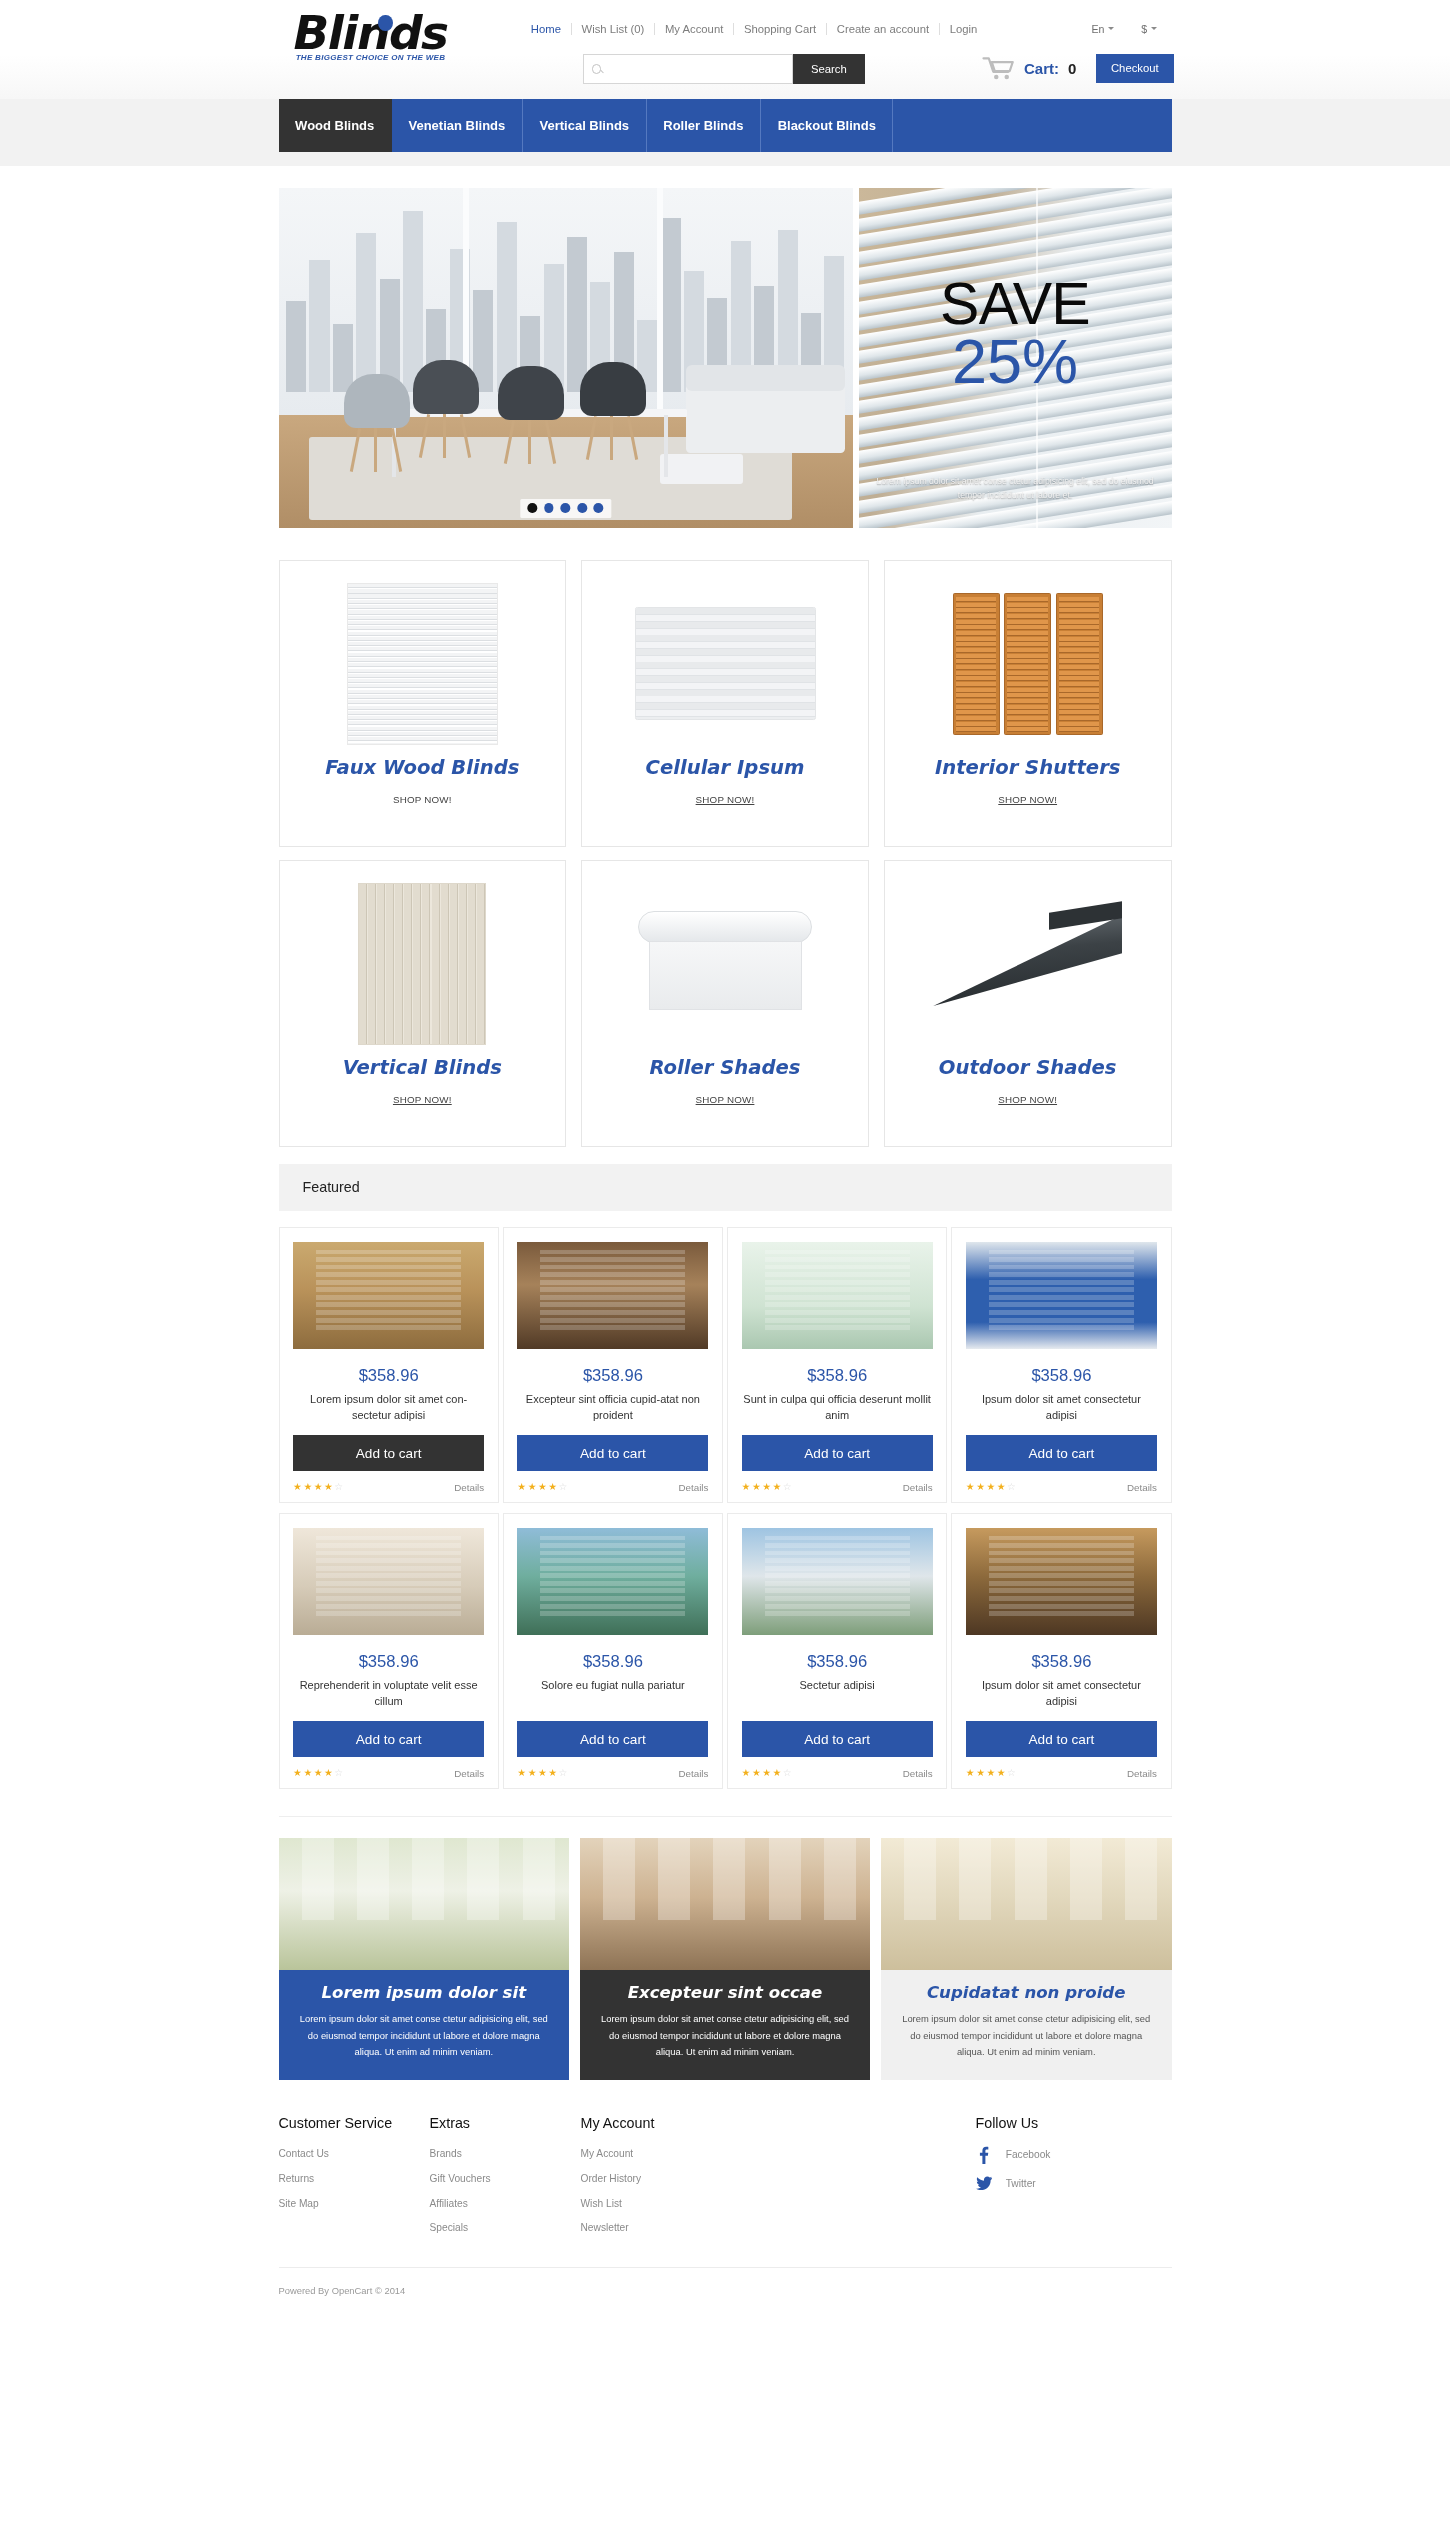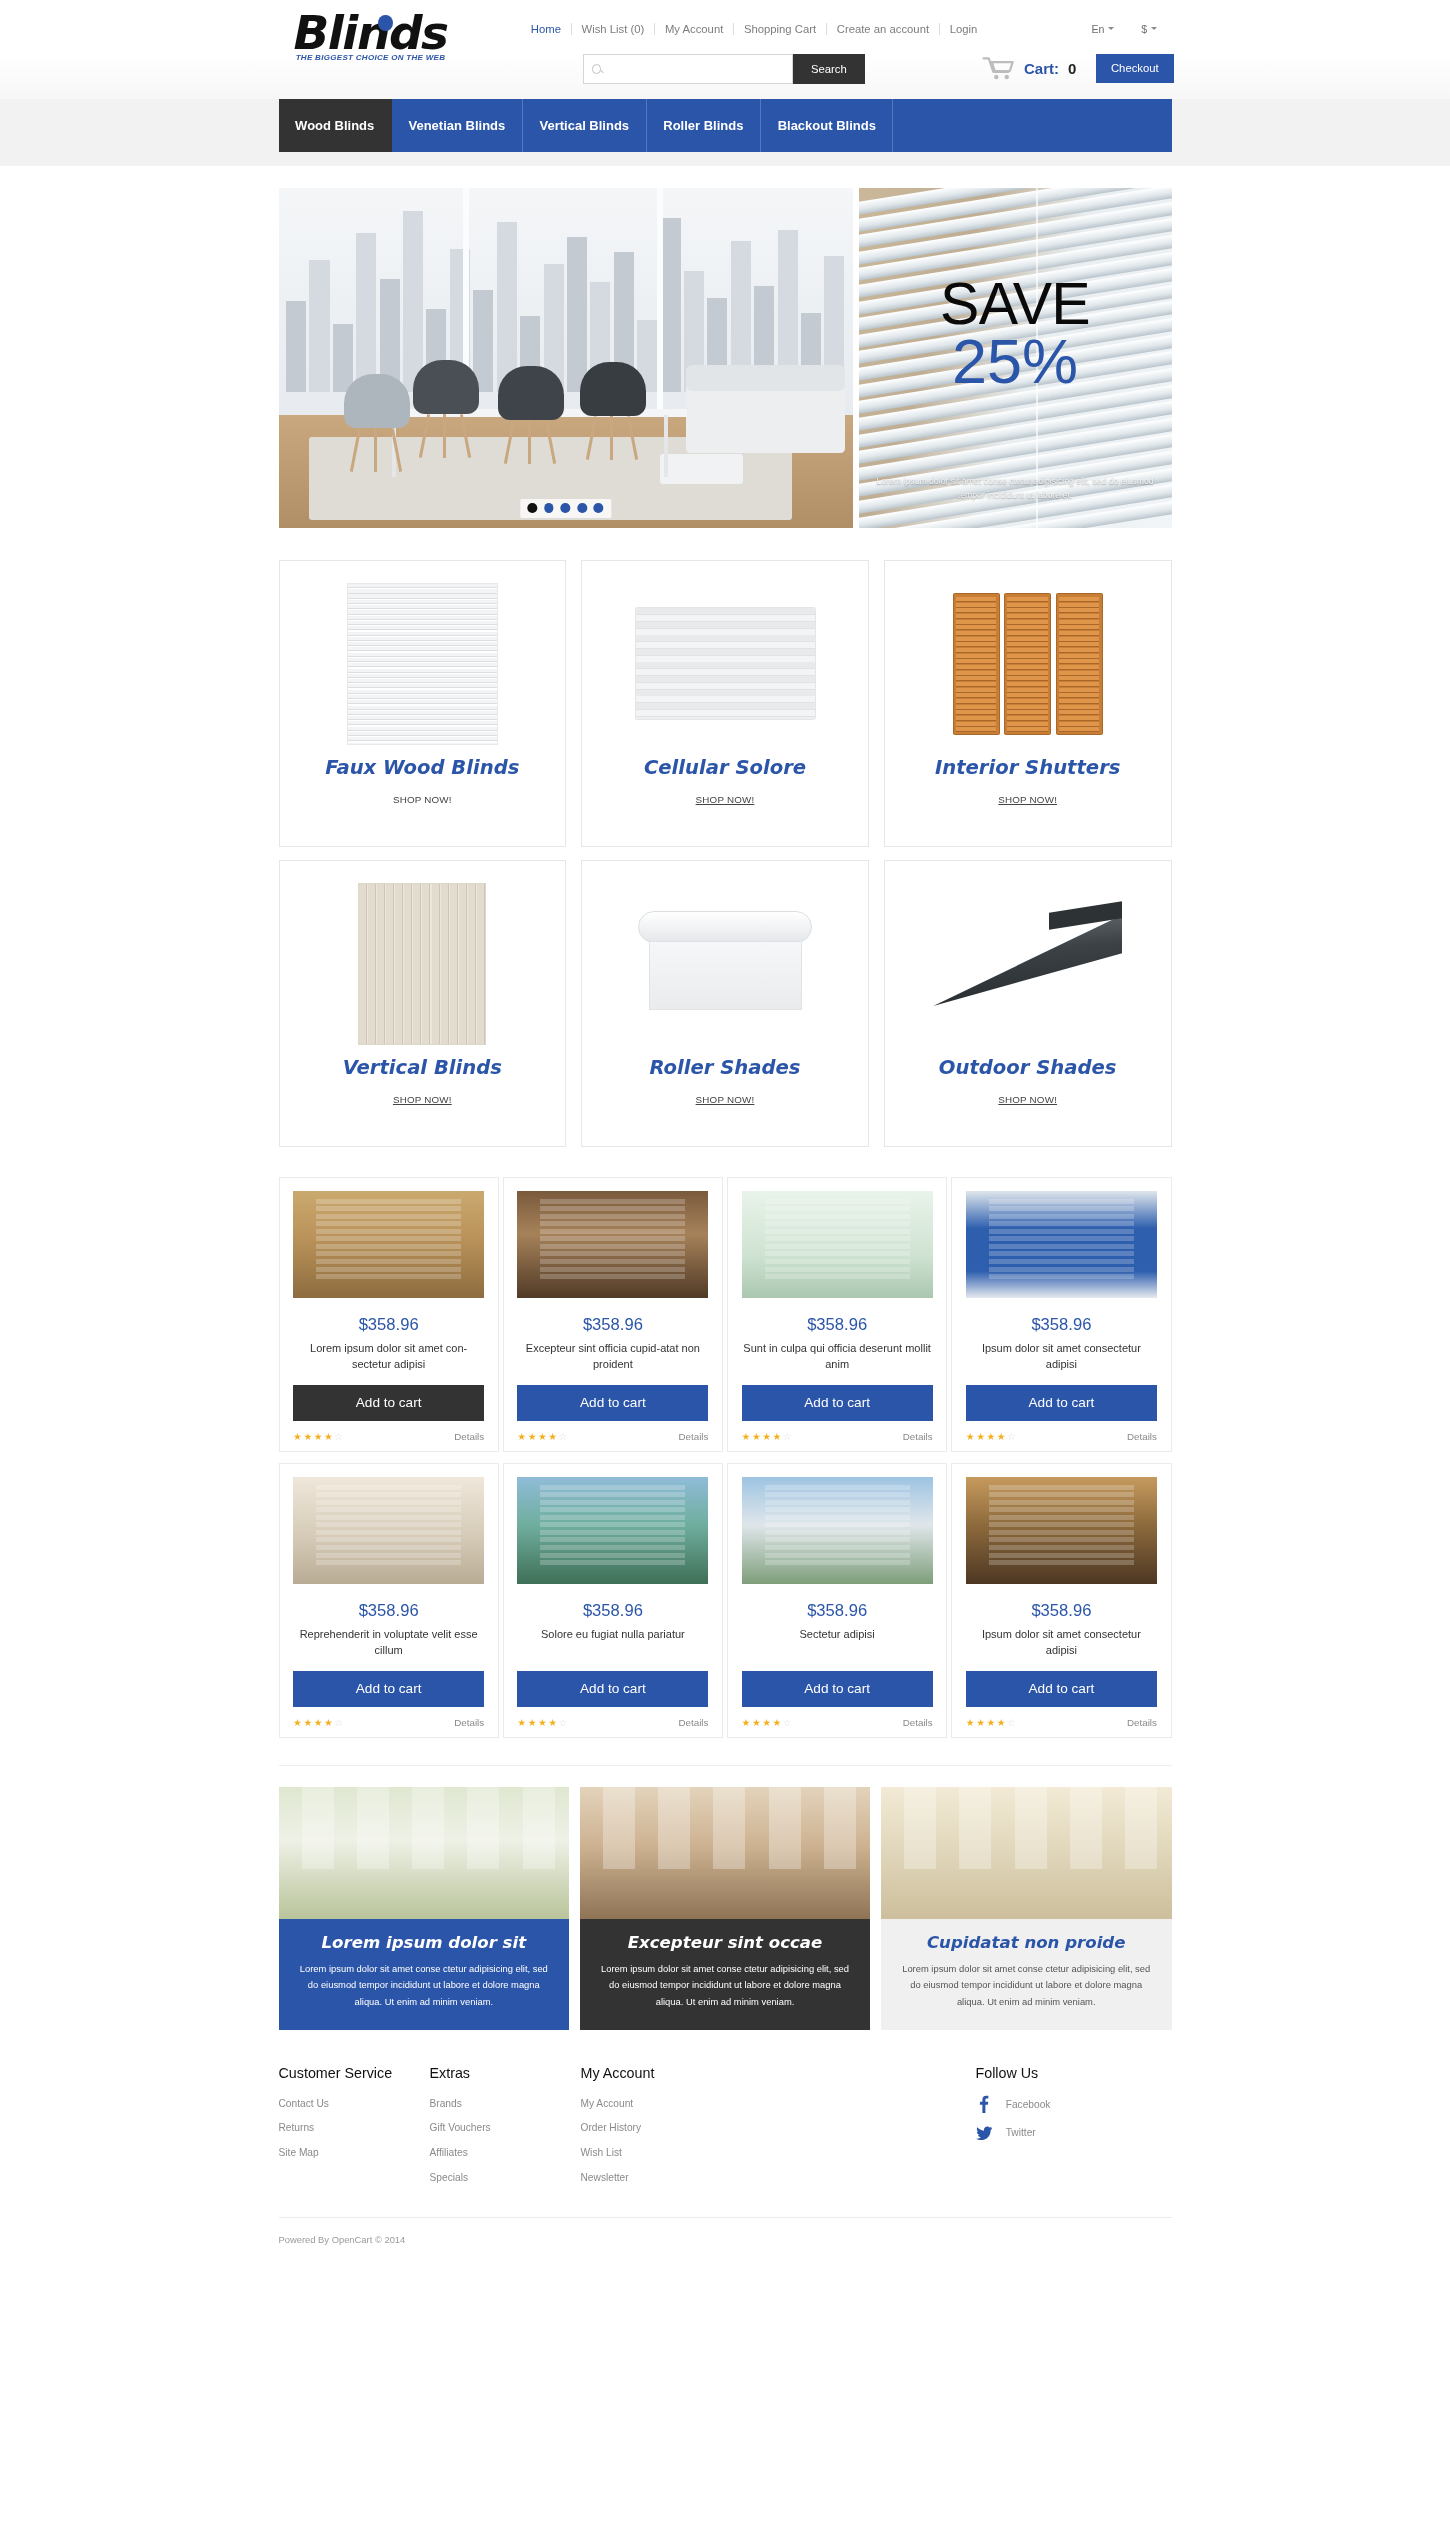--- a/index.html
+++ b/index.html
@@ -521,21 +521,21 @@
               <i style="top: 54px; background: rgb(232, 234, 236);"></i>
               <i style="top: 61px; background: rgb(243, 244, 246);"></i>
               <i style="top: 68px; background: rgb(232, 234, 236);"></i>
               <i style="top: 75px; background: rgb(243, 244, 246);"></i>
               <i style="top: 82px; background: rgb(232, 234, 236);"></i>
               <i style="top: 88px; background: rgb(243, 244, 246);"></i>
               <i style="top: 95px; background: rgb(232, 234, 236);"></i>
               <i style="top: 102px; background: rgb(243, 244, 246);"></i>
             </div>
           </div>
-          <div class="cat-title">Cellular Solore</div>
+          <div class="cat-title">Cellular Ipsum</div>
           <a class="cat-shop" href="#">SHOP NOW!</a>
         </div>
         <div class="cat-card">
           <div class="cat-img">
             <div class="art-shutters">
               <div class="art-shutter">
                 <i style="top: 3px;"></i>
                 <i style="top: 8.7px;"></i>
                 <i style="top: 14.3px;"></i>
                 <i style="top: 20px;"></i>
@@ -657,20 +657,21 @@
               <div class="panel"></div>
               <div class="head"></div>
             </div>
           </div>
           <div class="cat-title">Outdoor Shades</div>
           <a class="cat-shop" href="#">SHOP NOW!</a>
         </div>
       </div>
   </div>
 
+  <div class="featured-head">Featured</div>
   <div class="products">
     <div class="prow" id="prow1">
         <div class="pcard">
           <div class="pimg">
             <div class="pi" style="background: linear-gradient(rgb(202, 169, 111) 0%, rgb(185, 146, 90) 45%, rgb(141, 108, 62) 100%);">
               <div style="position: absolute; left: 12%; right: 12%; height: 4.5px; top: 7.6px; background: rgba(255, 255, 255, 0.22);"></div>
               <div style="position: absolute; left: 12%; right: 12%; height: 4.5px; top: 15px; background: rgba(255, 255, 255, 0.22);"></div>
               <div style="position: absolute; left: 12%; right: 12%; height: 4.5px; top: 22.7px; background: rgba(255, 255, 255, 0.22);"></div>
               <div style="position: absolute; left: 12%; right: 12%; height: 4.5px; top: 30px; background: rgba(255, 255, 255, 0.22);"></div>
               <div style="position: absolute; left: 12%; right: 12%; height: 4.5px; top: 38px; background: rgba(255, 255, 255, 0.22);"></div>

